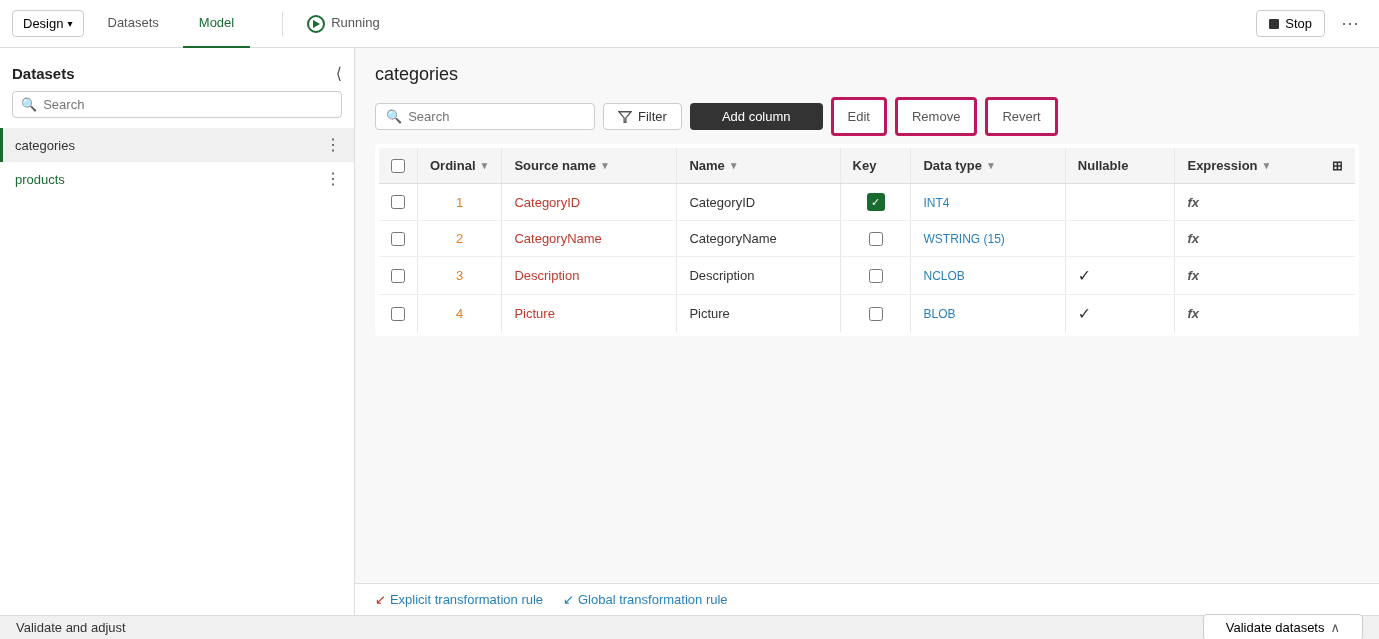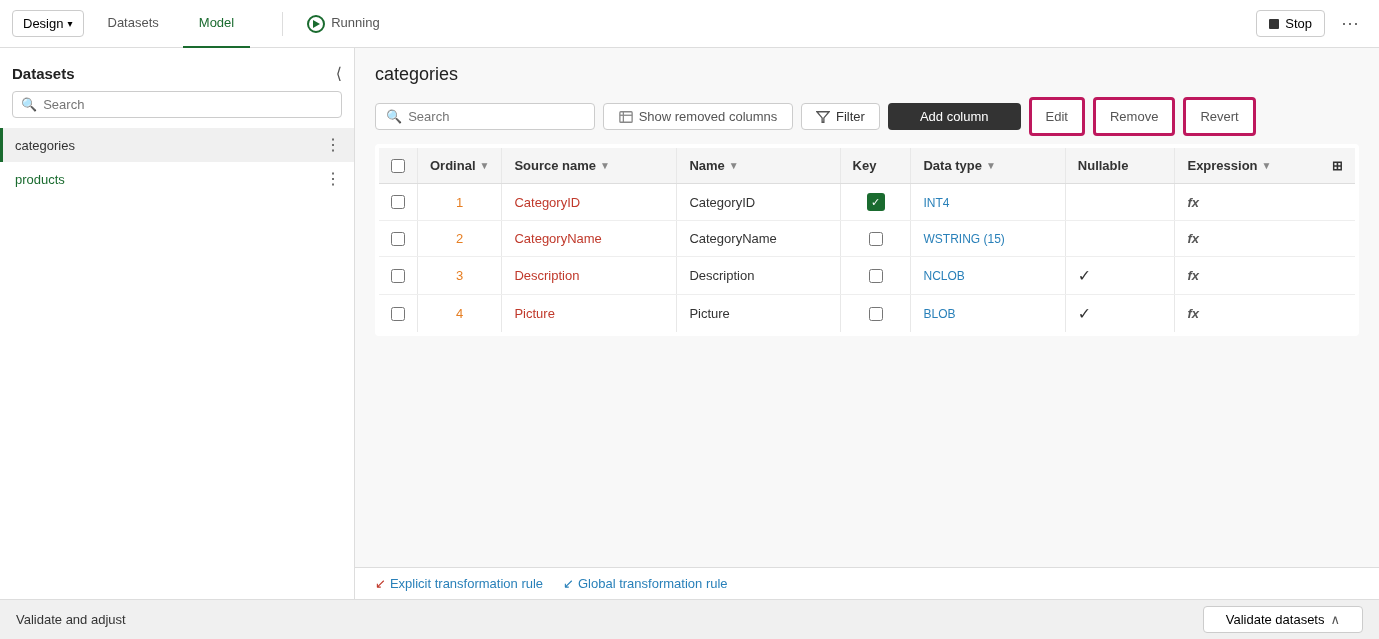--- a/index.html
+++ b/index.html
@@ -76,21 +76,21 @@
     .fx-icon { color: #555; font-style: italic; font-weight: bold; font-size: 15px; font-family: serif; }
     .checkbox-cell { display: flex; align-items: center; justify-content: center; }
     input[type="checkbox"] { width: 14px; height: 14px; cursor: pointer; }
     .key-checked { background: #1a6b2f; border-radius: 3px; width: 18px; height: 18px; display: flex; align-items: center; justify-content: center; color: #fff; font-size: 11px; }
 
     
     .content-footer { padding: 8px 20px; border-top: 1px solid #ddd; background: #fff; display: flex; align-items: center; gap: 20px; }
     .footer-link { display: flex; align-items: center; gap: 4px; color: #2980b9; cursor: pointer; font-size: 12px; text-decoration: none; }
 
     
-    .bottombar { display: flex; align-items: center; justify-content: space-between; background: #f0f0f0; border-top: 1px solid #ddd; height: 40px; padding: 0 16px; flex-shrink: 0; }
+    .bottombar { display: flex; align-items: center; justify-content: space-between; background: #f0f0f0; border-top: 1px solid #ddd; height: 24px; padding: 0 16px; flex-shrink: 0; }
     .bottombar-label { font-size: 13px; color: #333; font-weight: 500; }
     .validate-btn { background: #fff; border: 1px solid #ccc; border-radius: 4px; padding: 5px 22px; cursor: pointer; font-size: 13px; display: flex; align-items: center; gap: 6px; }
     .validate-chevron { color: #555; }
   </style>
 </head>
 <body>
 
 <div class="topbar">
   <button class="design-btn">
     <span>Design</span>
@@ -144,28 +144,20 @@
   </div>
 
   <div class="content">
     <div class="content-header">
       <div class="content-title">categories</div>
       <div class="content-toolbar">
         <div class="content-search">
           <span class="search-icon">🔍</span>
           <input type="text" placeholder="Search" style="">
         </div>
-        <button class="show-removed-btn">
-          <svg width="14" height="14" viewBox="0 0 16 16" fill="none" stroke="#888" stroke-width="1.5">
-              <rect x="1" y="2" width="14" height="12" rx="1"></rect>
-              <line x1="1" y1="6" x2="15" y2="6"></line>
-              <line x1="5" y1="2" x2="5" y2="14"></line>
-            </svg>
-          <span>Show removed columns</span>
-        </button>
         <button class="filter-btn">
           <svg width="14" height="14" viewBox="0 0 16 16" fill="none" stroke="#555" stroke-width="1.5">
               <polygon points="1,2 15,2 9,9 9,14 7,14 7,9"></polygon>
             </svg>
           <span>Filter</span>
         </button>
         <button class="add-col-btn">
           <span>Add column</span>
         </button>
         <button class="edit-btn">

